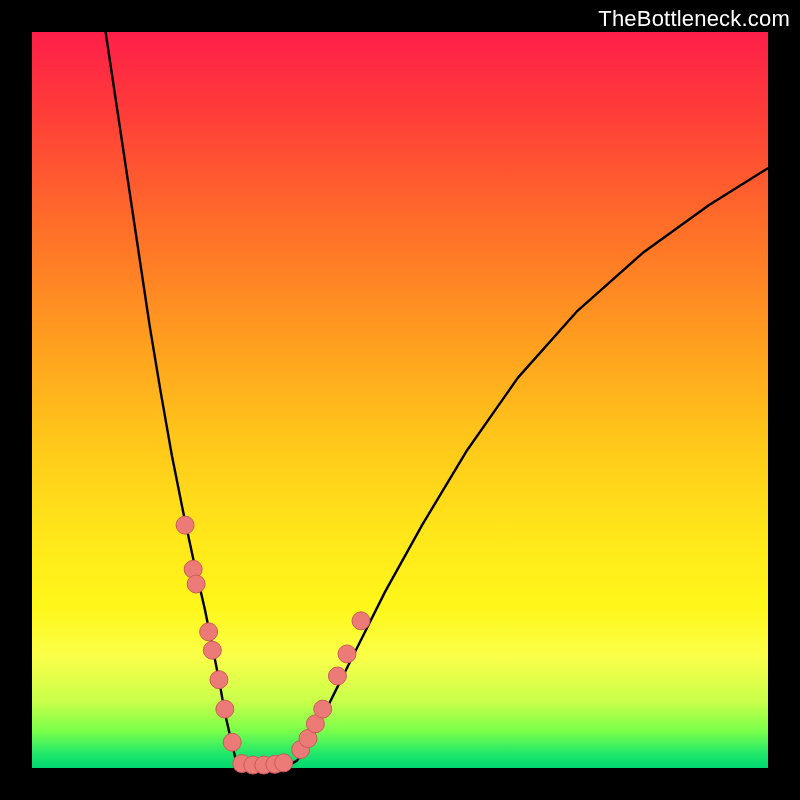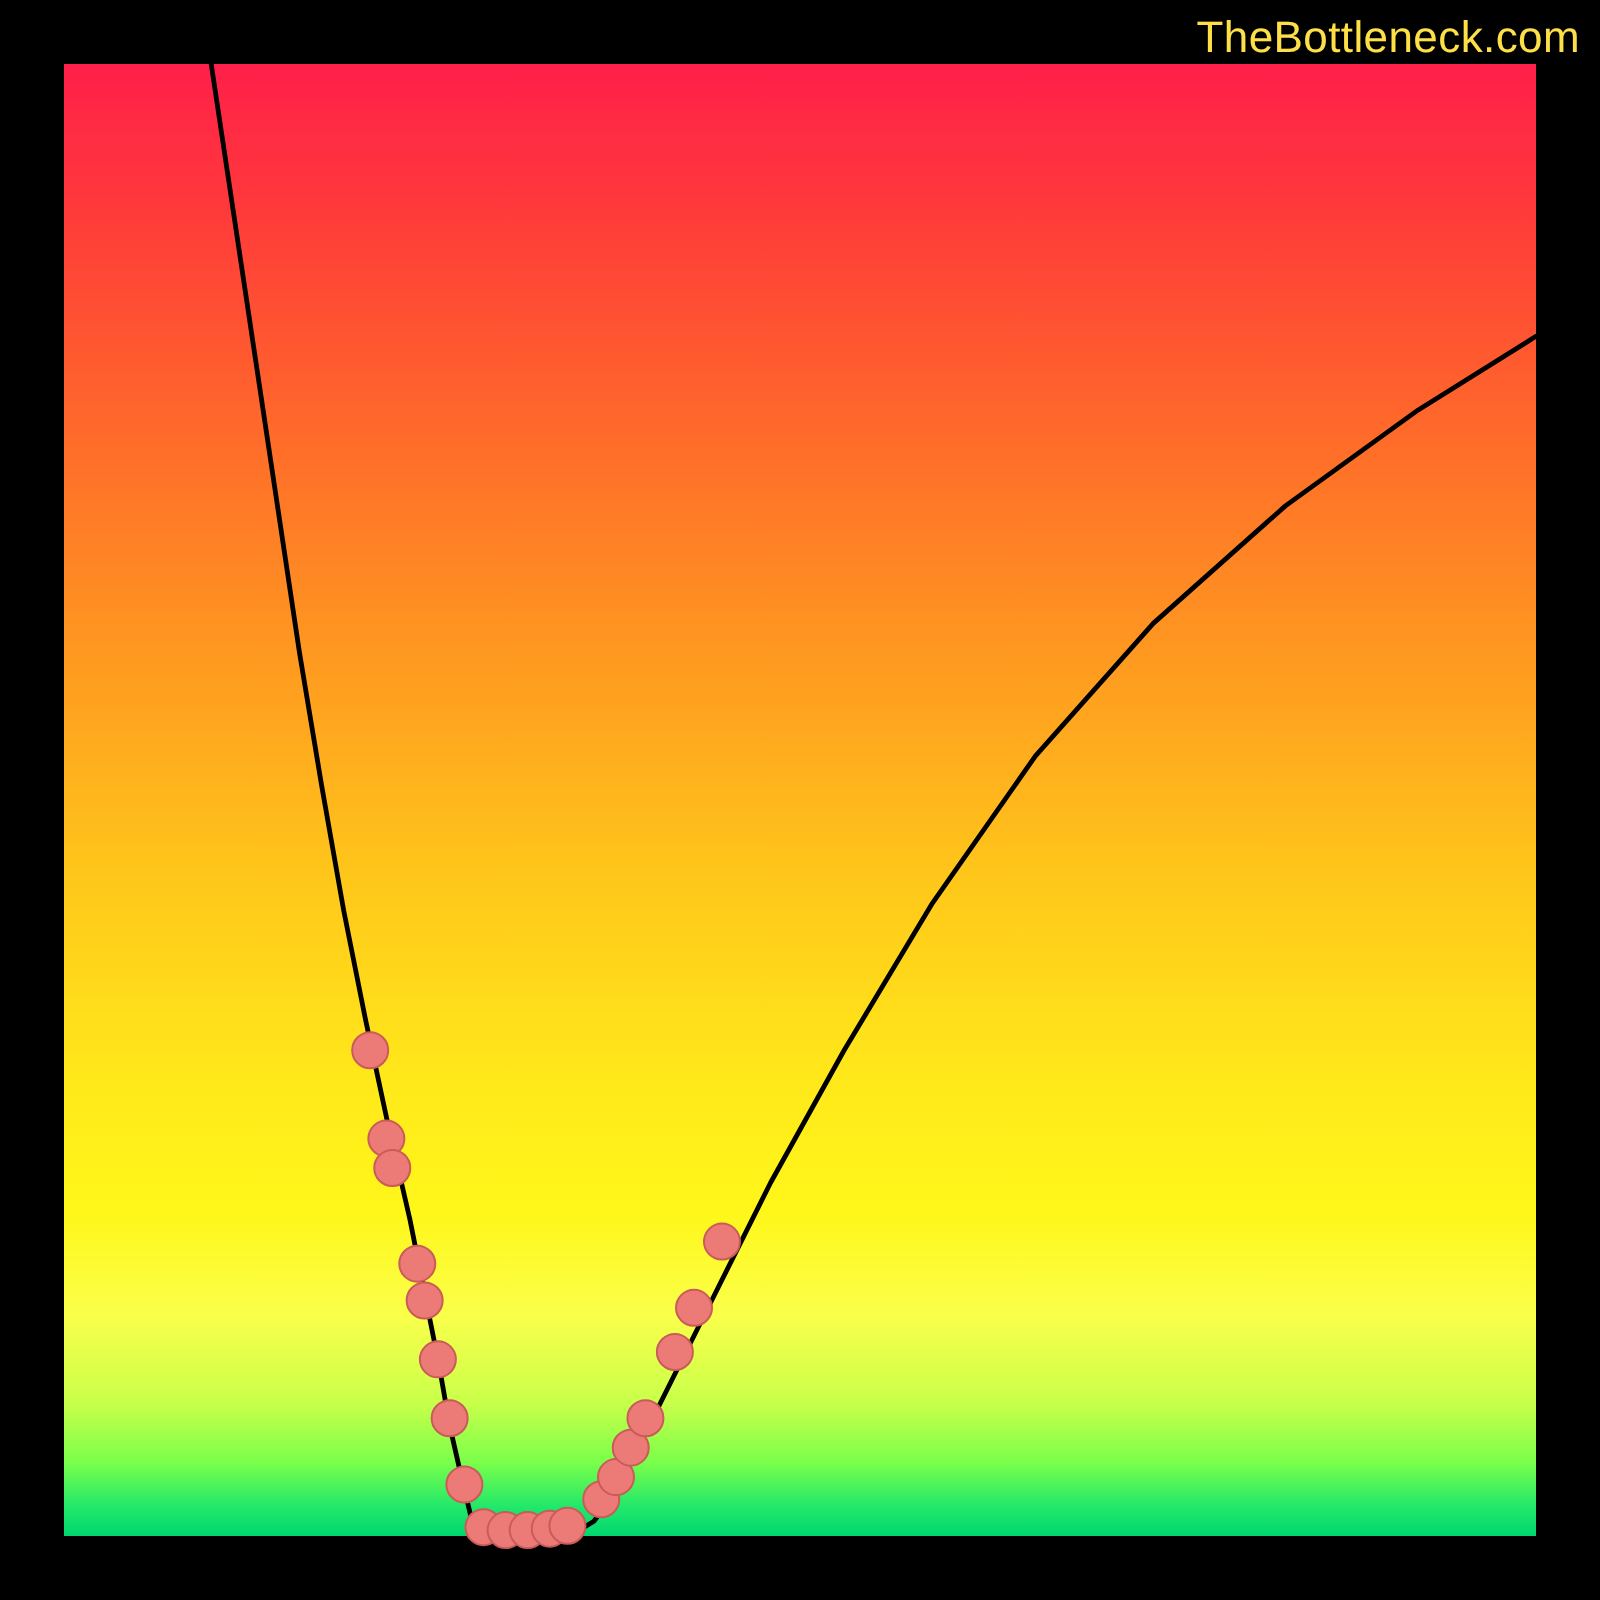--- a/index.html
+++ b/index.html
@@ -44,21 +44,21 @@
     left: 0;
     top: 0;
     width: 736px;
     height: 736px;
     overflow: visible;
   }
   .watermark {
     position: absolute;
     top: 6px;
     right: 10px;
-    color: #fde047;
+    color: #ffffff;
     font-size: 22px;
     letter-spacing: 0.2px;
     user-select: none;
   }
 </style>
 </head>
 <body>
 
 <div class="frame">
 

